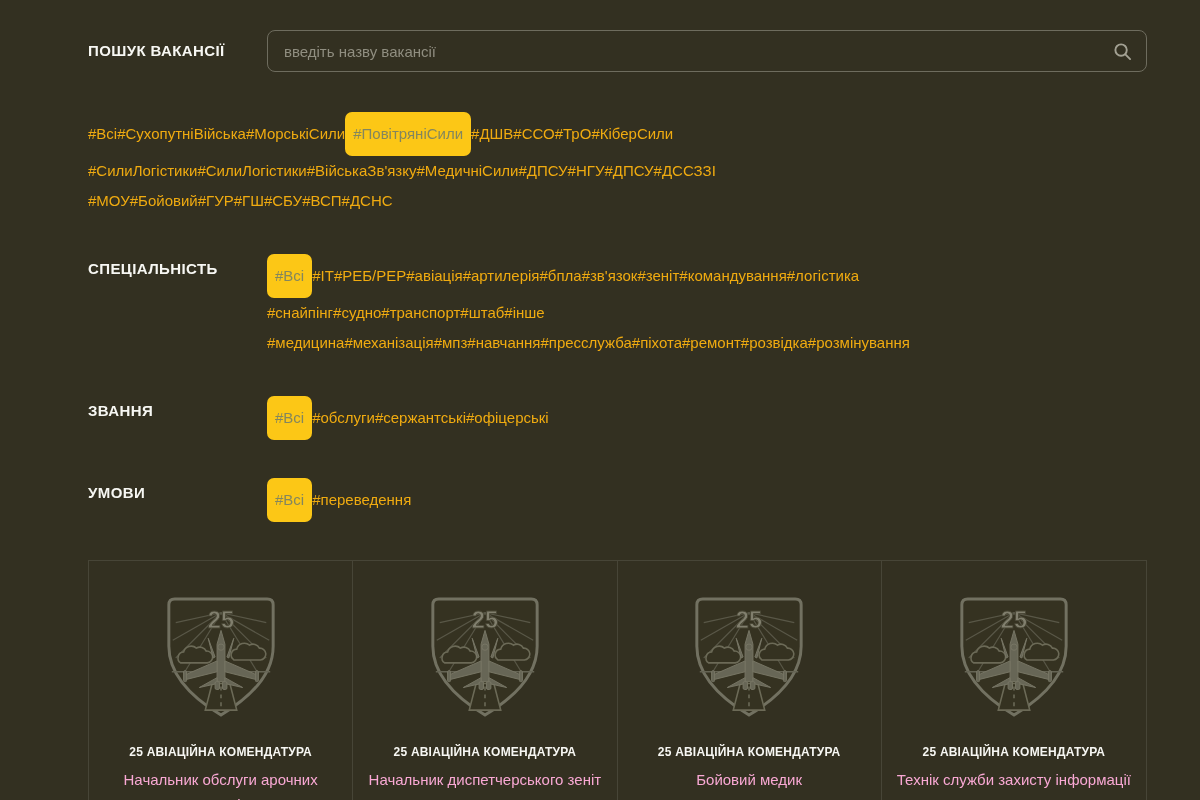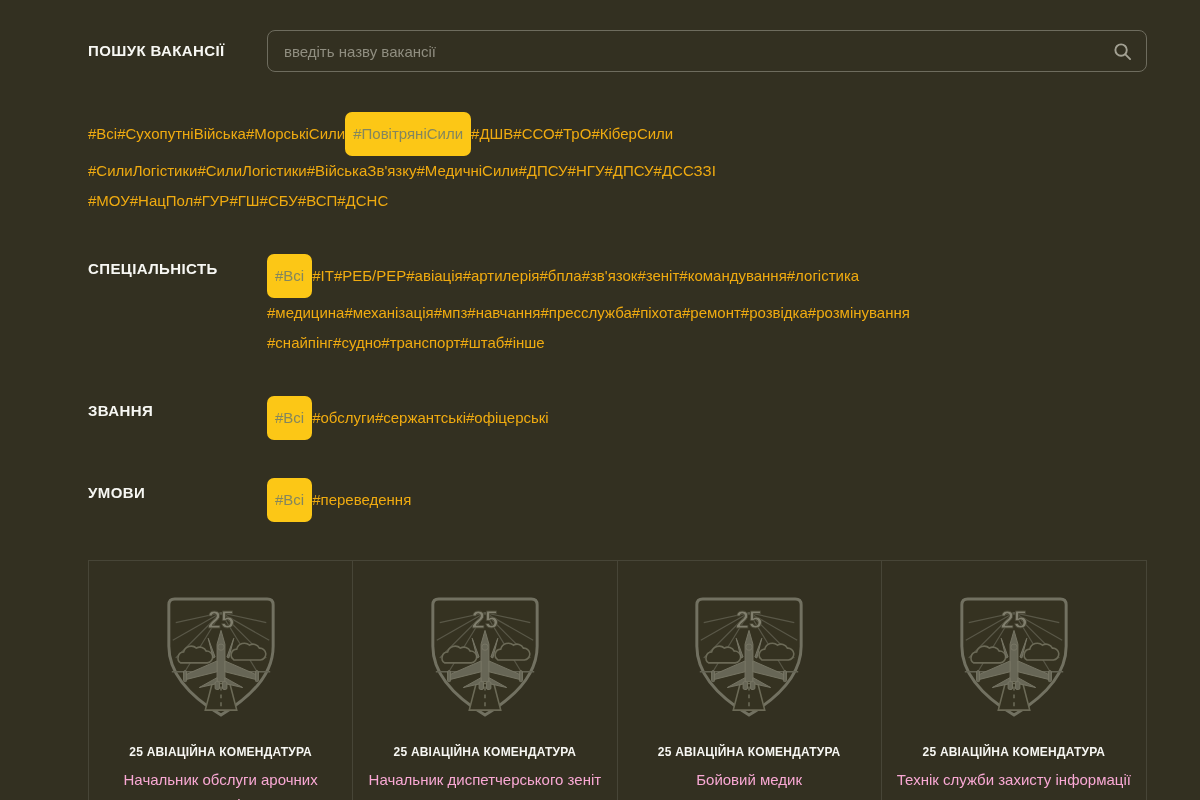--- a/index.html
+++ b/index.html
@@ -124,21 +124,21 @@
             <span class="tag">#СилиЛогістики</span>
             <span class="tag">#ВійськаЗв'язку</span>
             <span class="tag">#МедичніСили</span>
             <span class="tag">#ДПСУ</span>
             <span class="tag">#НГУ</span>
             <span class="tag">#ДПСУ</span>
             <span class="tag">#ДССЗЗІ</span>
           </div>
           <div class="tag-row">
             <span class="tag">#МОУ</span>
-            <span class="tag">#НацПол</span>
+            <span class="tag">#Бойовий</span>
             <span class="tag">#ГУР</span>
             <span class="tag">#ГШ</span>
             <span class="tag">#СБУ</span>
             <span class="tag">#ВСП</span>
             <span class="tag">#ДСНС</span>
           </div>
         </div>
     </div>
 
     <div class="filter-group">
@@ -150,36 +150,36 @@
             <span class="tag">#РЕБ/РЕР</span>
             <span class="tag">#авіація</span>
             <span class="tag">#артилерія</span>
             <span class="tag">#бпла</span>
             <span class="tag">#зв'язок</span>
             <span class="tag">#зеніт</span>
             <span class="tag">#командування</span>
             <span class="tag">#логістика</span>
           </div>
           <div class="tag-row">
+            <span class="tag">#снайпінг</span>
+            <span class="tag">#судно</span>
+            <span class="tag">#транспорт</span>
+            <span class="tag">#штаб</span>
+            <span class="tag">#інше</span>
+          </div>
+          <div class="tag-row">
             <span class="tag">#медицина</span>
             <span class="tag">#механізація</span>
             <span class="tag">#мпз</span>
             <span class="tag">#навчання</span>
             <span class="tag">#пресслужба</span>
             <span class="tag">#піхота</span>
             <span class="tag">#ремонт</span>
             <span class="tag">#розвідка</span>
             <span class="tag">#розмінування</span>
-          </div>
-          <div class="tag-row">
-            <span class="tag">#снайпінг</span>
-            <span class="tag">#судно</span>
-            <span class="tag">#транспорт</span>
-            <span class="tag">#штаб</span>
-            <span class="tag">#інше</span>
           </div>
         </div>
     </div>
 
     <div class="filter-group">
       <div class="filter-label">ЗВАННЯ</div>
       <div class="tags">
           <div class="tag-row">
             <span class="tag active">#Всі</span>
             <span class="tag">#обслуги</span>

